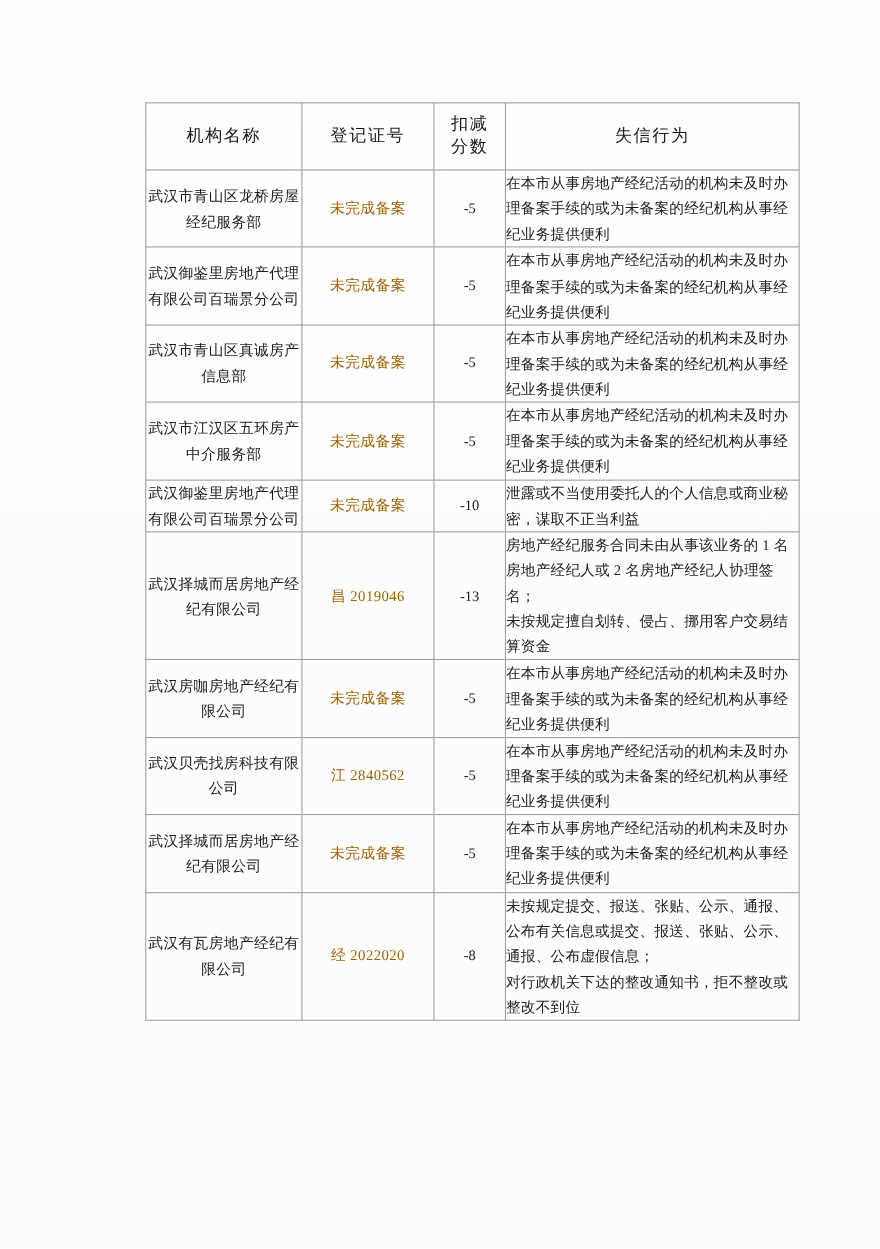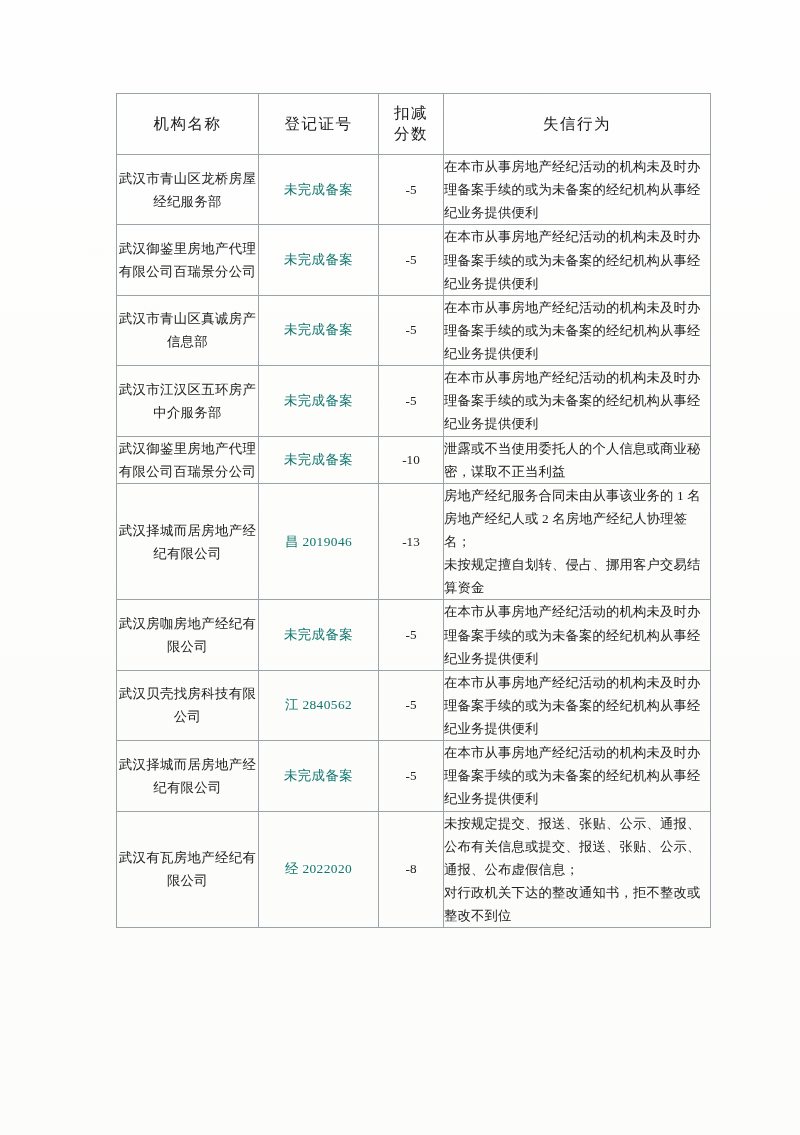--- a/index.html
+++ b/index.html
@@ -31,21 +31,21 @@
     background-image:
       radial-gradient(circle at 12% 22%, rgba(0,0,0,.012) 0 2px, transparent 3px),
       radial-gradient(circle at 67% 8%,  rgba(0,0,0,.010) 0 2px, transparent 3px),
       radial-gradient(circle at 88% 61%, rgba(0,0,0,.011) 0 2px, transparent 3px),
       radial-gradient(circle at 33% 77%, rgba(0,0,0,.010) 0 2px, transparent 3px),
       radial-gradient(circle at 52% 93%, rgba(0,0,0,.009) 0 2px, transparent 3px);
   }
 
   .doc-table-wrap {
     position: absolute;
-    left: 116px;
+    left: 132px;
     top: 93px;
     width: 594px;
   }
 
   table.doc-table {
     width: 594px;
     border-collapse: collapse;
     table-layout: fixed;
     background: transparent;
   }
@@ -84,21 +84,21 @@
     font-size: 13.4px;
     line-height: 1.72;
     letter-spacing: .35px;
     text-align: center;
     color: #1d1d1d;
   }
   .cell-cert {
     text-align: center;
     font-size: 13.4px;
     letter-spacing: .4px;
-    color: #0f766e;
+    color: #a16207;
   }
   .cell-score {
     text-align: center;
     font-size: 13.2px;
     color: #1d1d1d;
   }
   .cell-behavior {
     padding: 9px 10px 9px 11px;
     font-size: 13.3px;
     line-height: 1.74;

